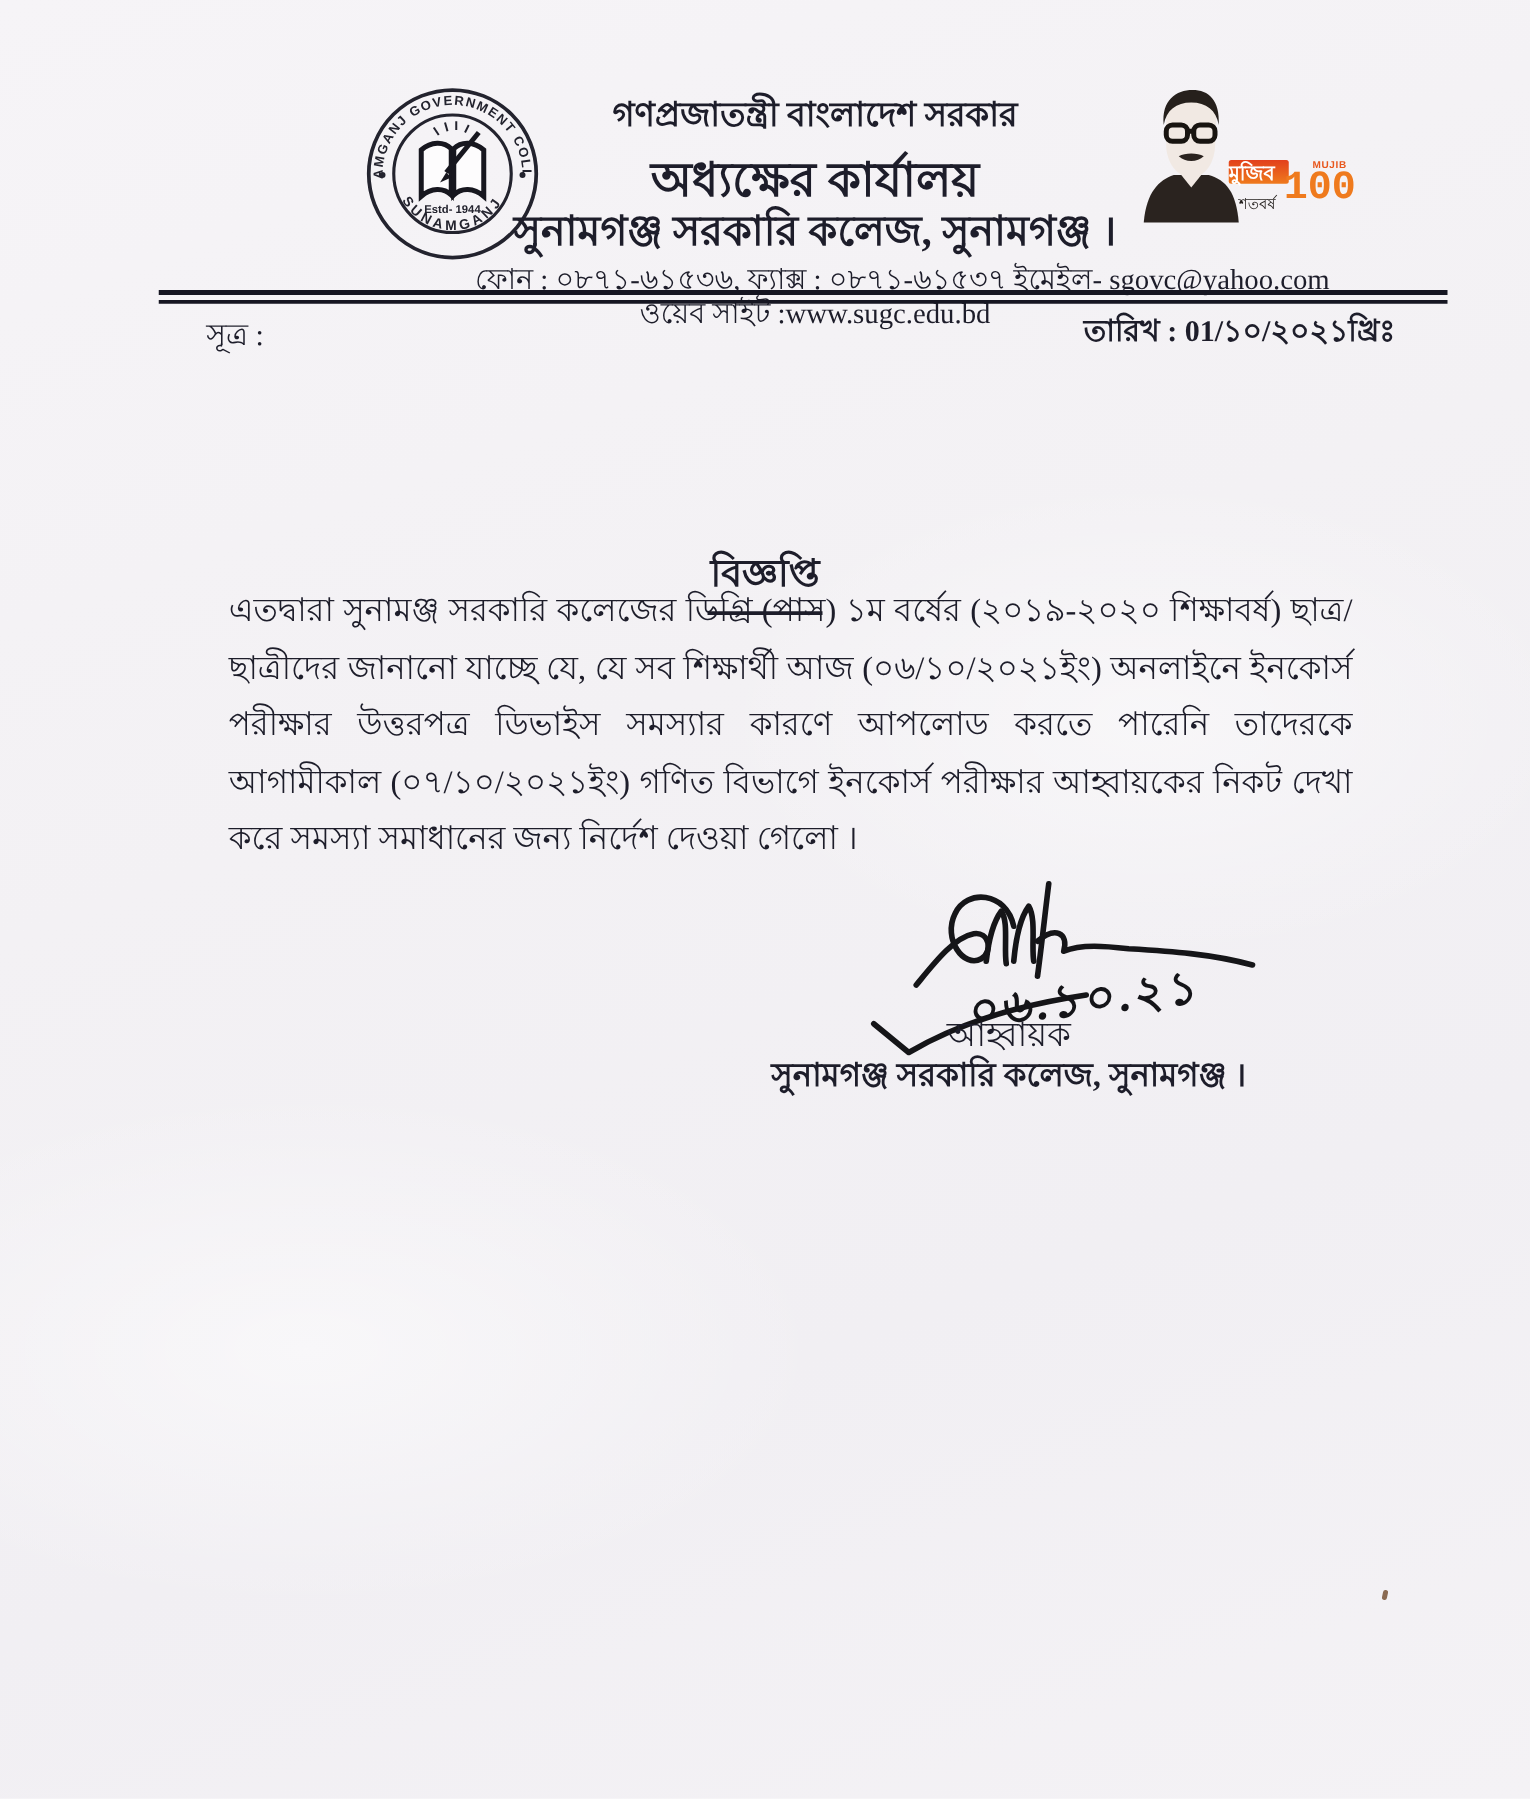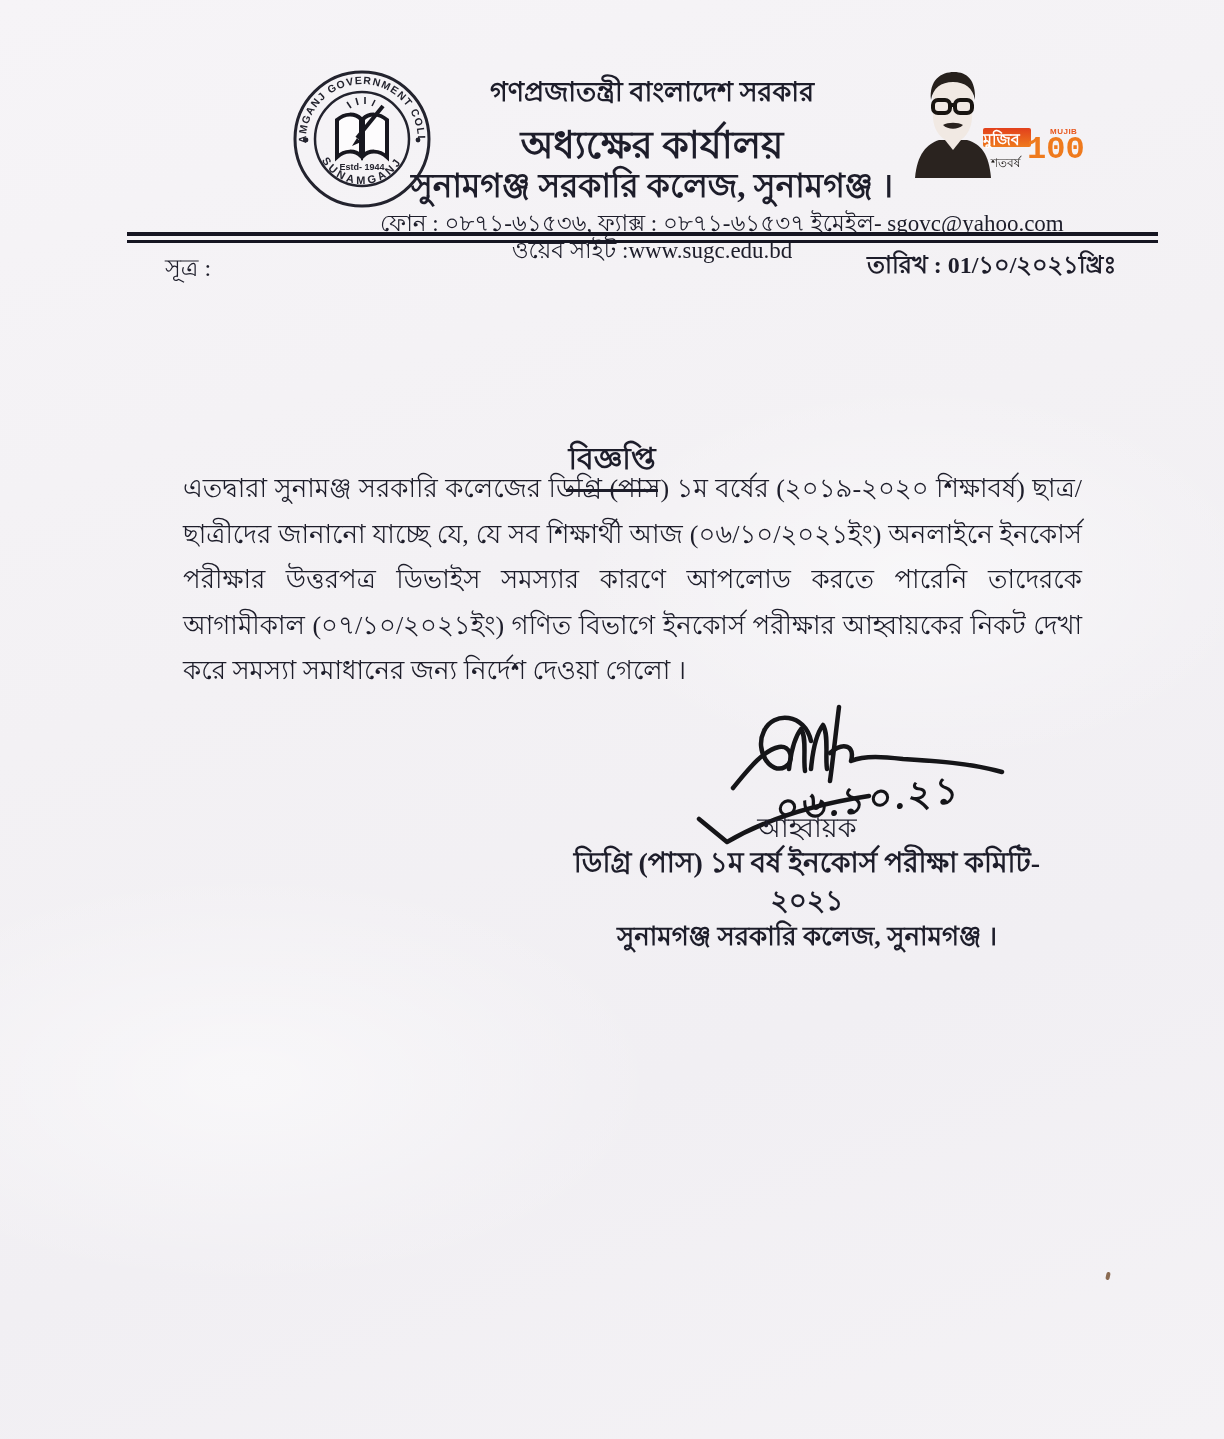--- a/index.html
+++ b/index.html
@@ -144,18 +144,17 @@
       <path d="M118,66 C120,44 124,30 130,22 C136,32 132,54 134,66"></path>
       <path d="M146,4 C143,28 140,56 137,78"></path>
       <path d="M137,50 C151,38 162,43 158,58 C172,52 192,54 210,56 C243,58 276,60 309,69"></path>
       <path d="M6,116 L34,139 C80,112 130,100 176,93"></path>
     </g>
   </svg>
   <div class="sig-date">০৬.১০.২১</div>
 
   <div class="sign-block">
     <div class="s-role">আহ্বায়ক</div>
-    <div class="s-committee">ডিগ্রি (পাস) ১ম বর্ষ ইনকোর্স পরীক্ষা কমিটি- ২০২১</div>
     <div class="s-inst">সুনামগঞ্জ সরকারি কলেজ, সুনামগঞ্জ ।</div>
   </div>
 
   <div class="speck"></div>
 </div>
 
 </body></html>

